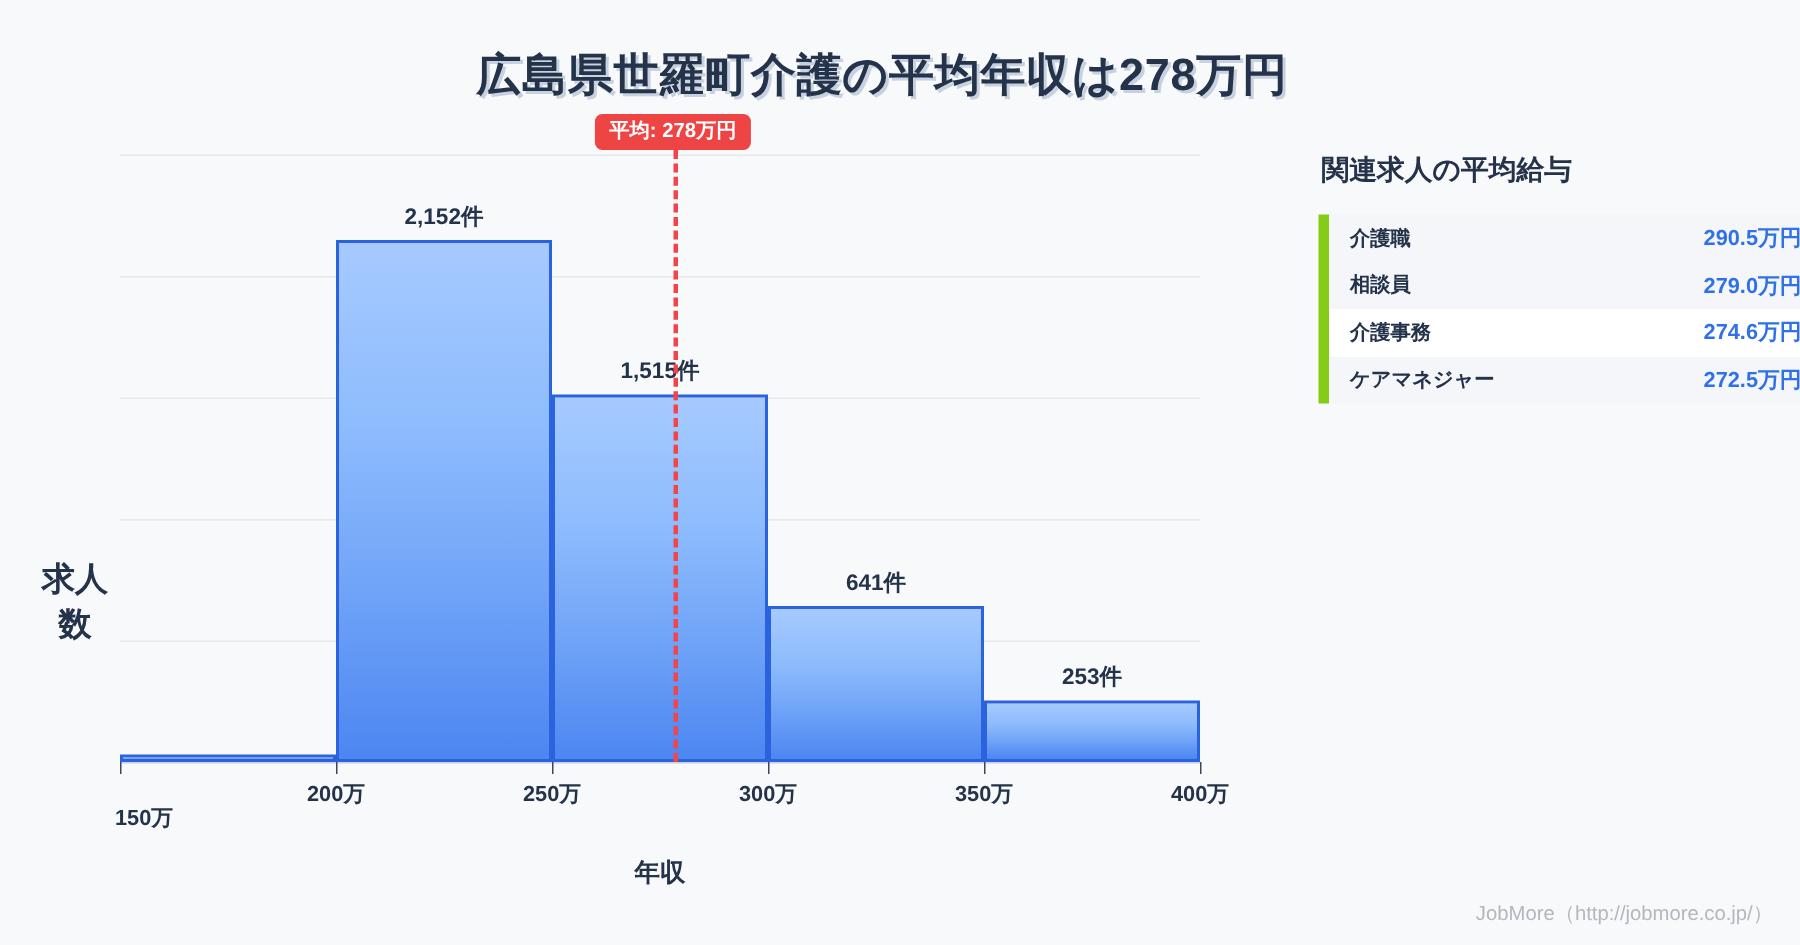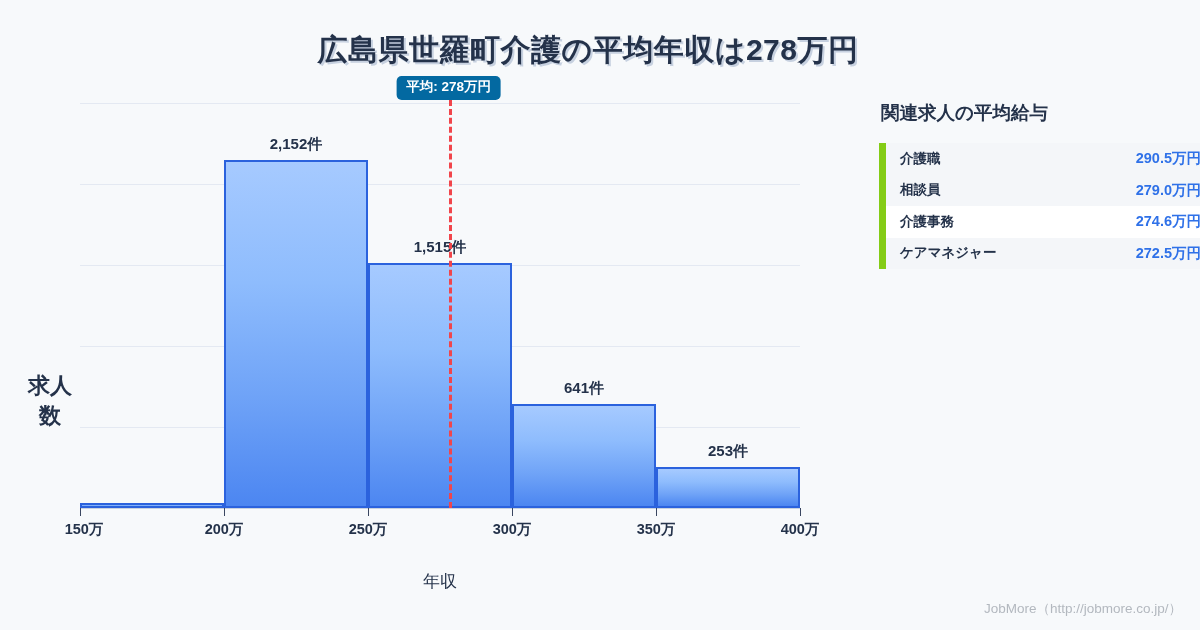--- a/index.html
+++ b/index.html
@@ -98,21 +98,21 @@
   }
   .avg-line {
     position: absolute;
     top: 0;
     width: 0;
     height: 408px;
     border-left: 3px dashed #f1454b;
   }
   .avg-badge {
     position: absolute;
-    background: #0369a1;
+    background: #ef4444;
     color: #ffffff;
     font-size: 13.5px;
     font-weight: bold;
     padding: 4px 10px 5px 10px;
     border-radius: 5px;
     white-space: nowrap;
     transform: translateX(-50%);
     line-height: 1.1;
   }
   .ylabel {
@@ -125,21 +125,21 @@
     font-weight: bold;
     color: #24324a;
   }
   .xlabel {
     position: absolute;
     left: 0;
     top: 570px;
     width: 880px;
     text-align: center;
     font-size: 17px;
-    font-weight: normal;
+    font-weight: bold;
     color: #24324a;
   }
 
   
   .side {
     position: absolute;
     left: 838px;
     top: 100px;
     width: 330px;
     padding-left: 41px;
@@ -210,21 +210,21 @@
         <div class="bar" style="left: 0px; width: 144px; height: 5px;"></div>
         <div class="bar" style="left: 144px; width: 144px; height: 348.419px;"></div>
         <div class="bar-label" style="left: 216px; top: 34.581px;">2,152件</div>
         <div class="bar" style="left: 288px; width: 144px; height: 245.286px;"></div>
         <div class="bar-label" style="left: 360px; top: 137.714px;">1,515件</div>
         <div class="bar" style="left: 432px; width: 144px; height: 103.781px;"></div>
         <div class="bar-label" style="left: 504px; top: 279.219px;">641件</div>
         <div class="bar" style="left: 576px; width: 144px; height: 40.9619px;"></div>
         <div class="bar-label" style="left: 648px; top: 342.038px;">253件</div>
         <div class="tick" style="left: 0px;"></div>
-        <div class="xtick-label" style="left: 4px;">150万</div>
+        <div class="xtick-label" style="left: 16px; margin-top: 16px;">150万</div>
         <div class="tick" style="left: 144px;"></div>
         <div class="xtick-label" style="left: 144px;">200万</div>
         <div class="tick" style="left: 288px;"></div>
         <div class="xtick-label" style="left: 288px;">250万</div>
         <div class="tick" style="left: 432px;"></div>
         <div class="xtick-label" style="left: 432px;">300万</div>
         <div class="tick" style="left: 576px;"></div>
         <div class="xtick-label" style="left: 576px;">350万</div>
         <div class="tick" style="left: 720px;"></div>
         <div class="xtick-label" style="left: 720px; text-align: center;">400万</div>

